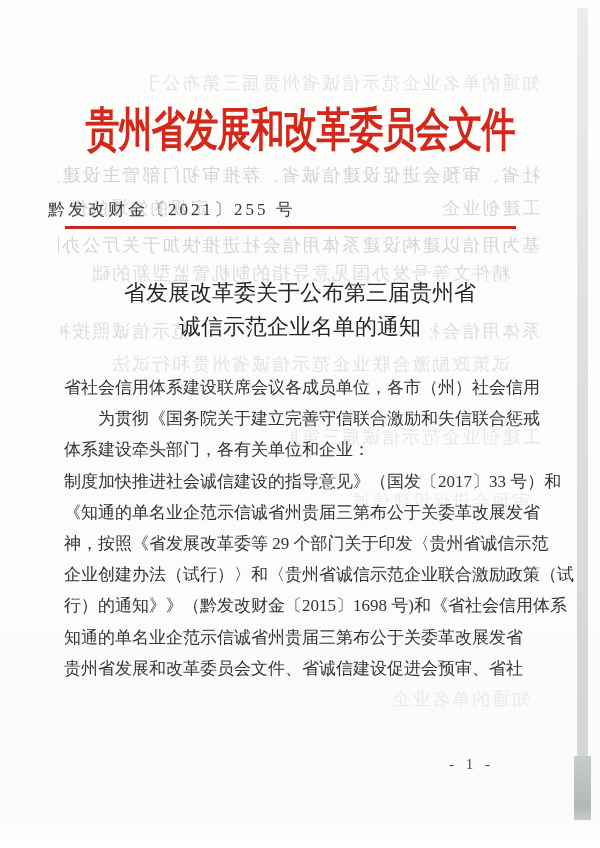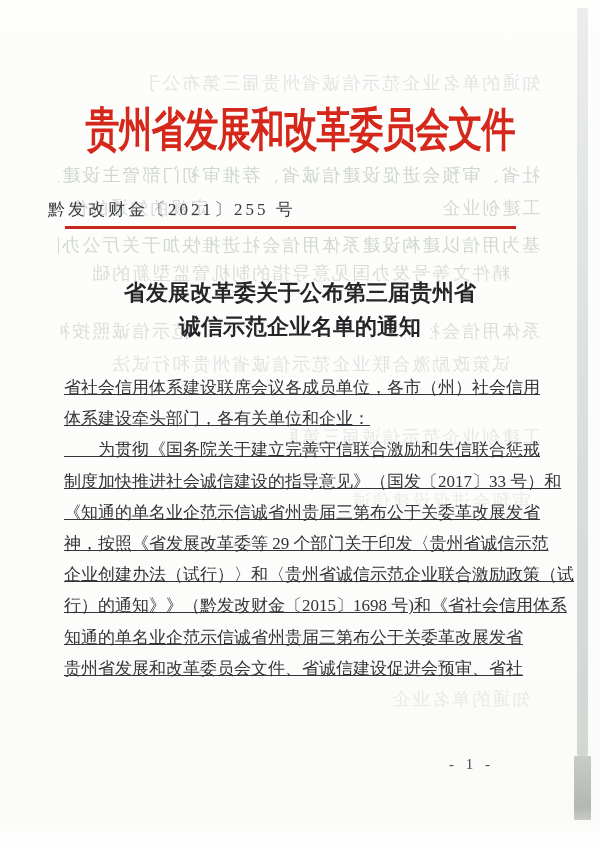--- a/index.html
+++ b/index.html
@@ -56,34 +56,33 @@
     padding-left: 48px;
   }
   .red-rule {
     position: absolute; top: 226px; left: 65px; width: 451px; height: 3px;
     background: #c8271d;
   }
   .doc-title {
     position: absolute; top: 276px; left: 0; width: 100%;
     text-align: center;
     font-size: 22px;
-    font-weight: bold;
+    font-weight: normal;
     color: #26262a;
     line-height: 34px;
   }
   .bodytext {
     position: absolute; top: 372px; left: 64px; width: 480px;
     font-size: 17px;
     color: #333338;
   }
   .bline {
     height: 31.2px;
     line-height: 31.2px;
     white-space: nowrap;
-    text-decoration: underline;
   }
   .pagenum {
     position: absolute; top: 756px; left: 449px;
     font-size: 15px;
     letter-spacing: 4px;
     color: #4a4a4c;
     white-space: nowrap;
   }
 </style>
 </head>
@@ -113,22 +112,22 @@
 
   <div class="red-rule"></div>
 
   <div class="doc-title">
     <div>省发展改革委关于公布第三届贵州省</div>
     <div>诚信示范企业名单的通知</div>
   </div>
 
   <div class="bodytext">
     <div class="bline">省社会信用体系建设联席会议各成员单位，各市（州）社会信用</div>
+    <div class="bline">　　为贯彻《国务院关于建立完善守信联合激励和失信联合惩戒</div>
     <div class="bline">体系建设牵头部门，各有关单位和企业：</div>
-    <div class="bline">　　为贯彻《国务院关于建立完善守信联合激励和失信联合惩戒</div>
     <div class="bline">制度加快推进社会诚信建设的指导意见》（国发〔2017〕33 号）和</div>
     <div class="bline">《知通的单名业企范示信诚省州贵届三第布公于关委革改展发省</div>
     <div class="bline">神，按照《省发展改革委等 29 个部门关于印发〈贵州省诚信示范</div>
     <div class="bline">企业创建办法（试行）〉和〈贵州省诚信示范企业联合激励政策（试</div>
     <div class="bline">行）的通知》》（黔发改财金〔2015〕1698 号)和《省社会信用体系</div>
     <div class="bline">知通的单名业企范示信诚省州贵届三第布公于关委革改展发省</div>
     <div class="bline">贵州省发展和改革委员会文件、省诚信建设促进会预审、省社</div>
   </div>
 
   <div class="pagenum">- 1 -</div>

